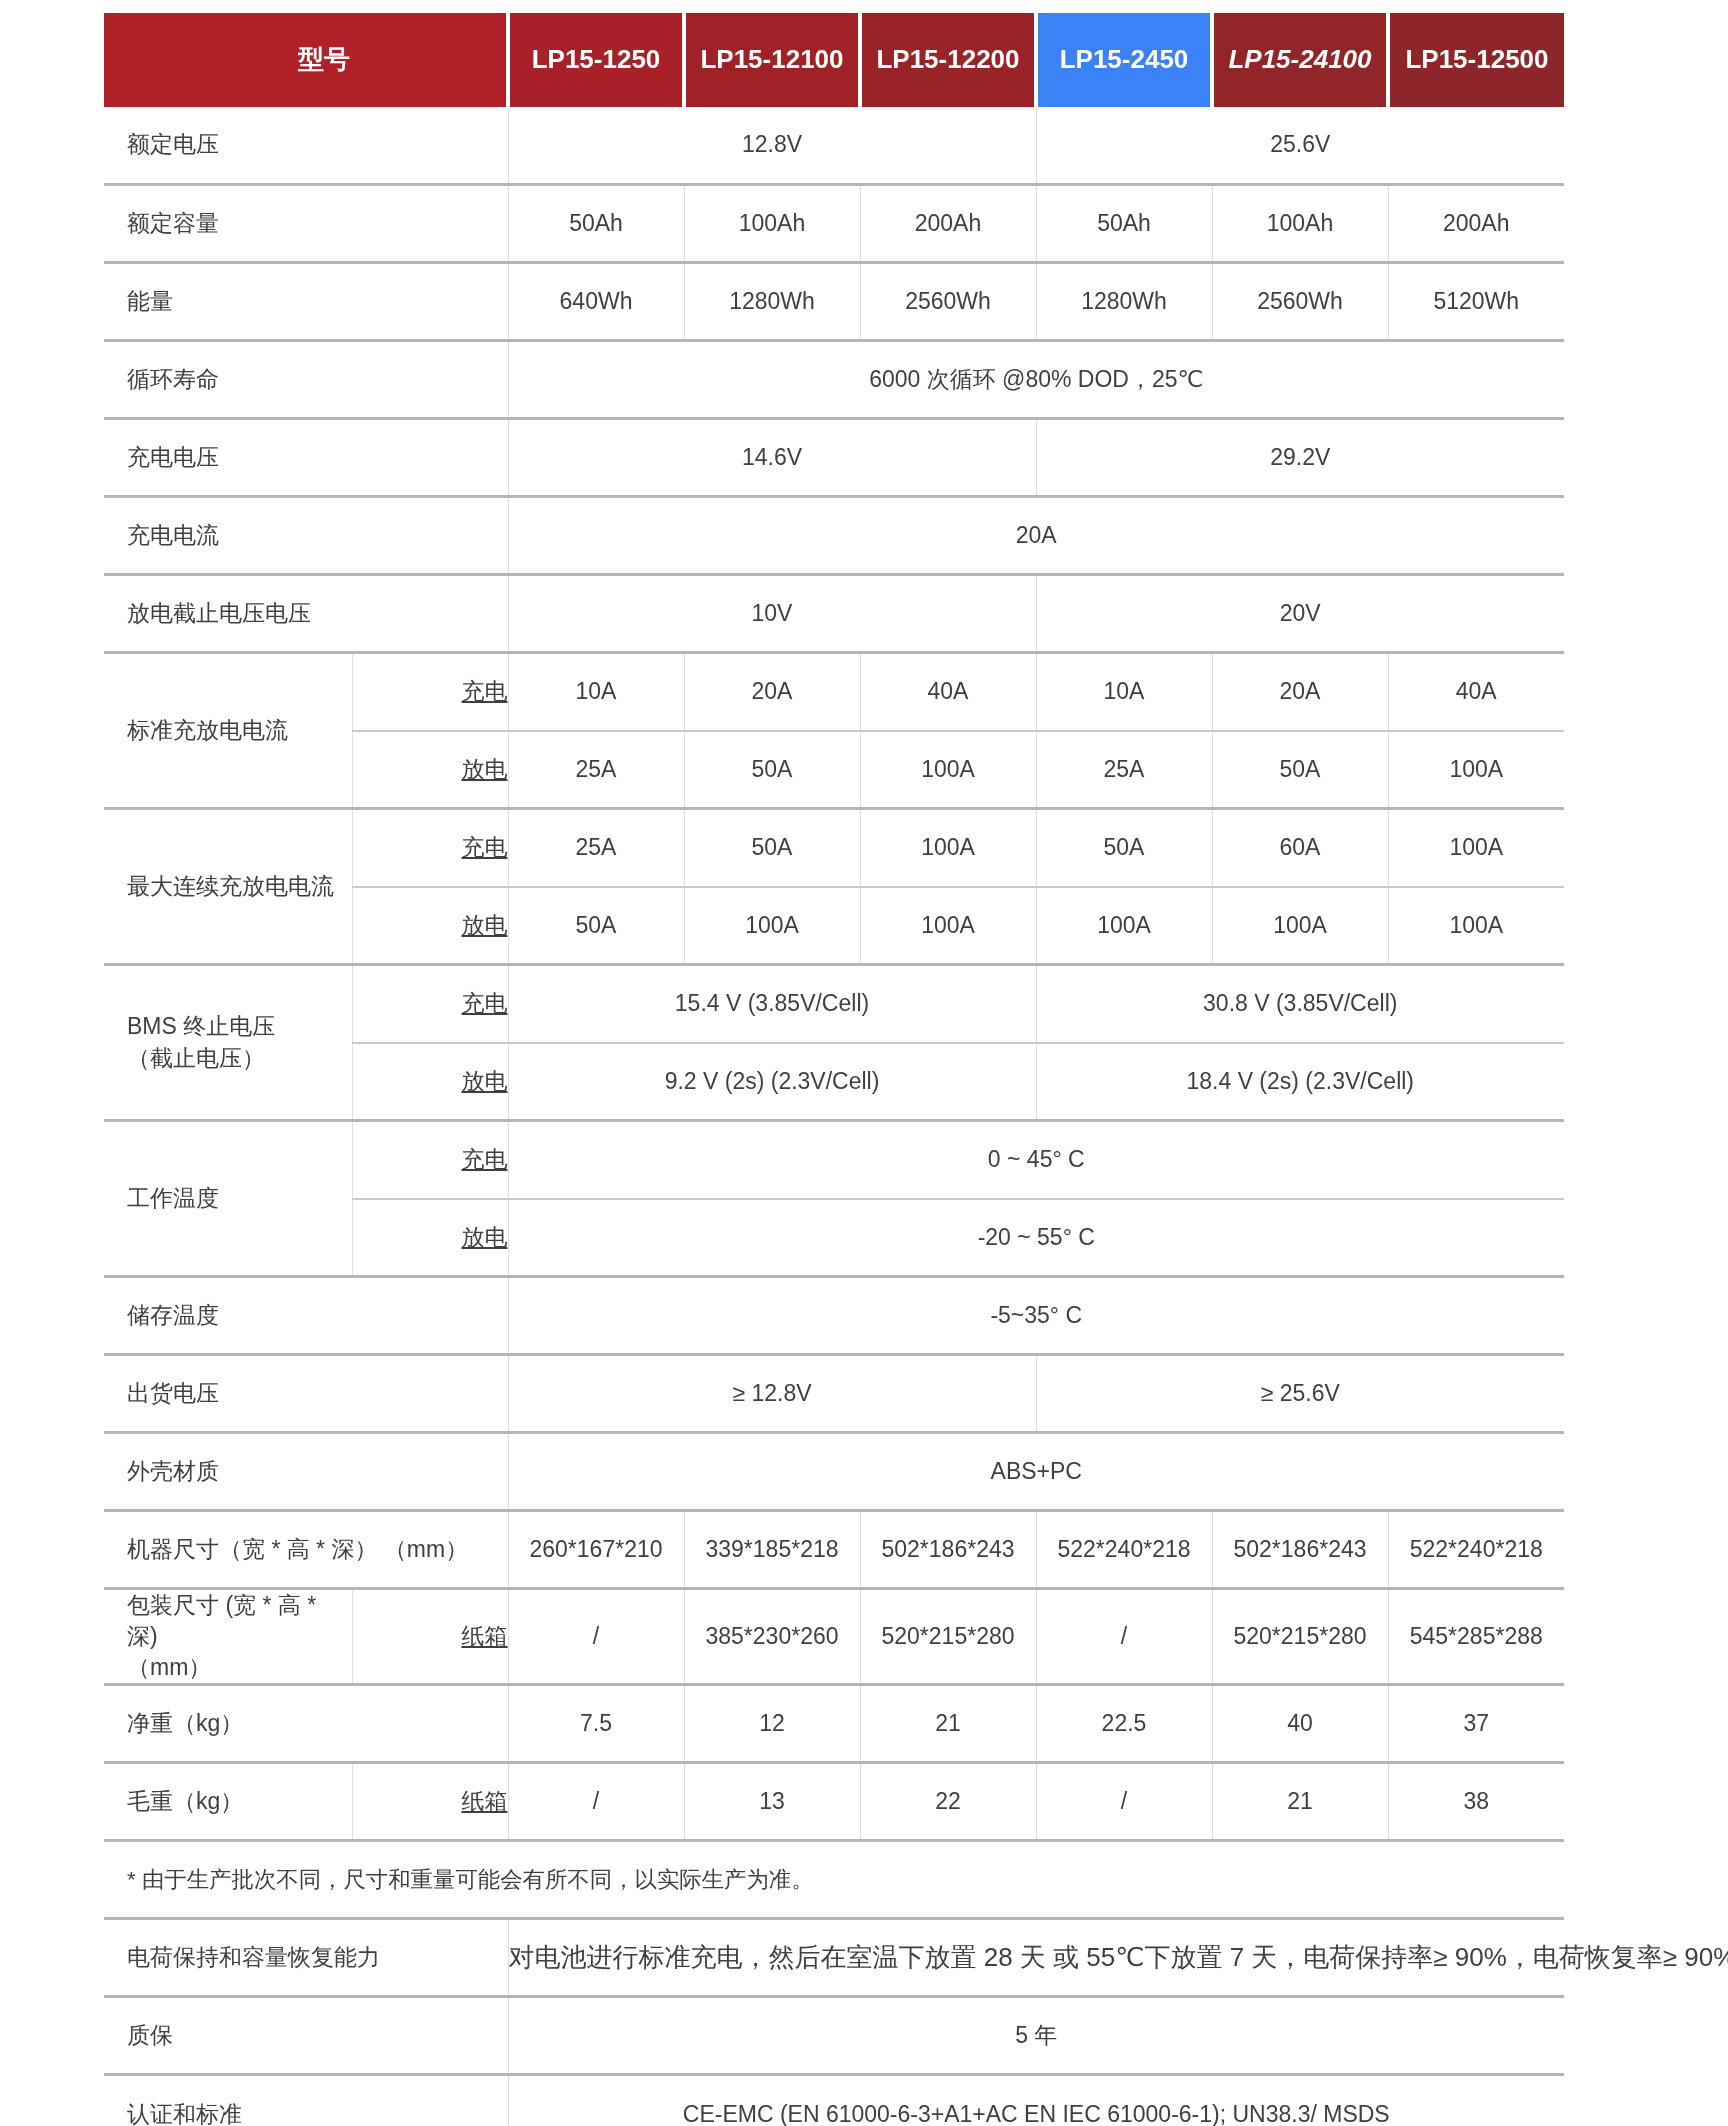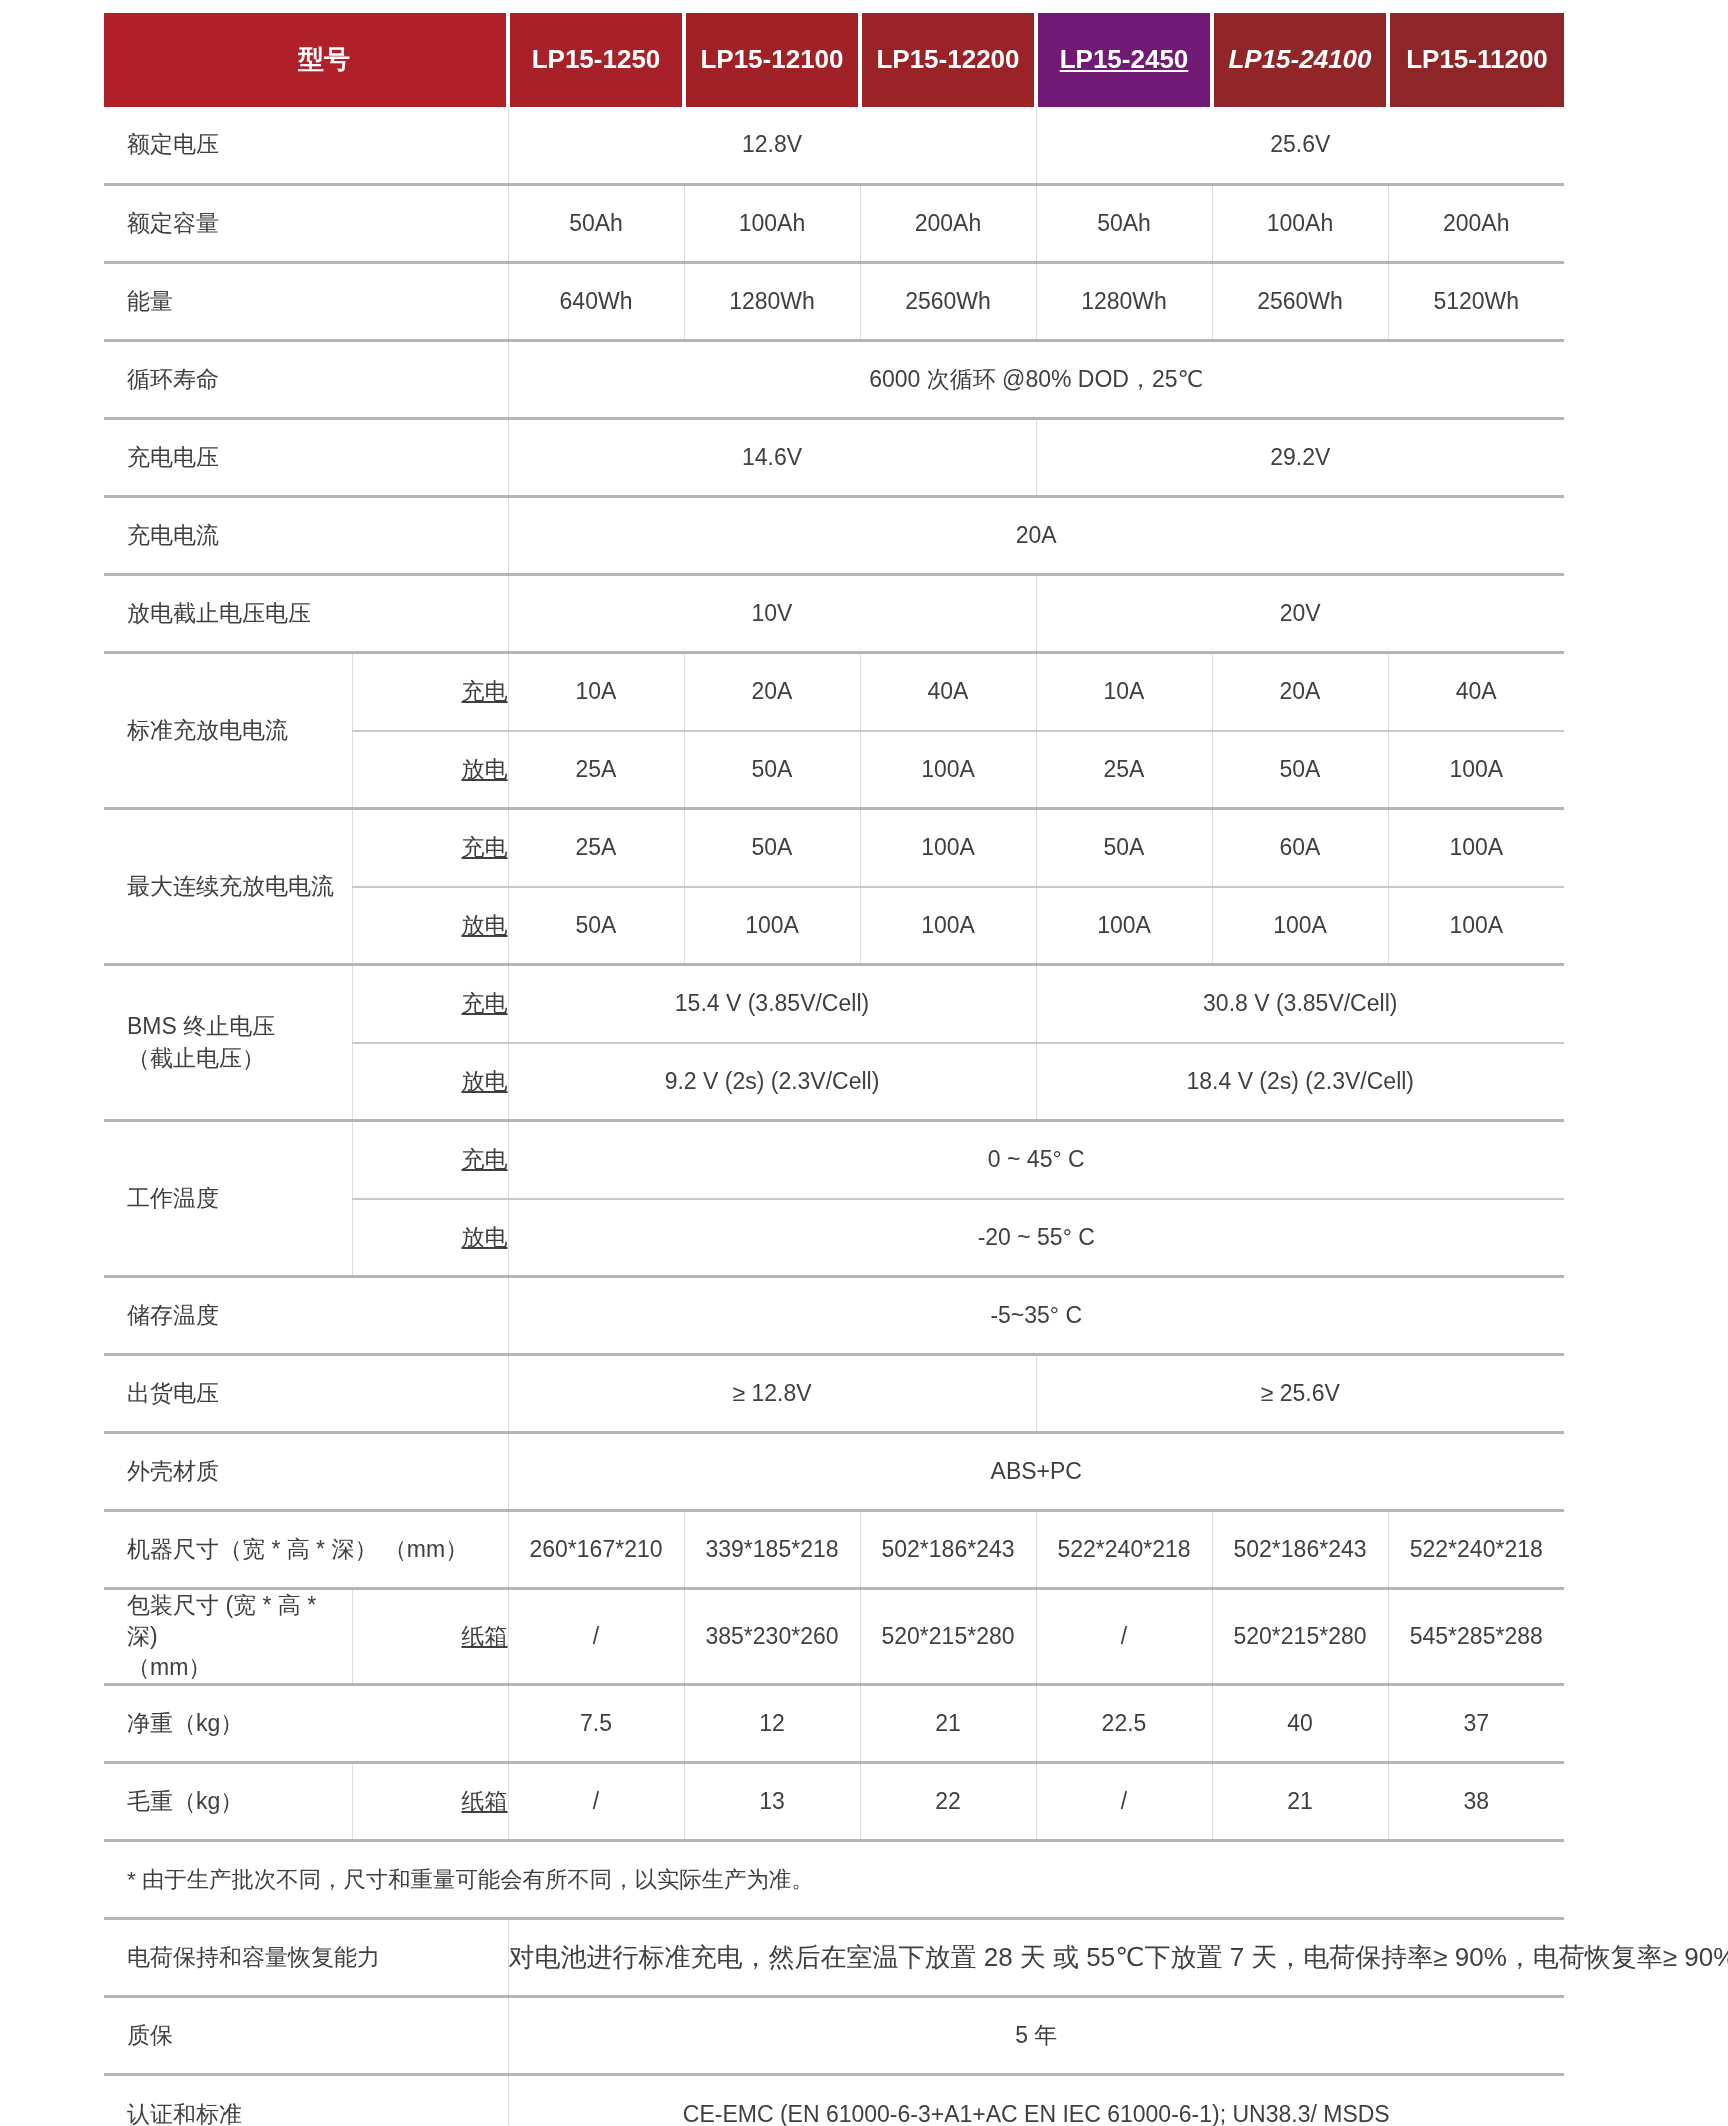--- a/index.html
+++ b/index.html
@@ -46,21 +46,21 @@
     color:var(--header-text);
     font-weight:700;
     font-size:26px;
     text-align:center;
   }
   tr.head th{background:var(--header-gradient-end);}
   tr.head th:nth-child(1){background:#b02028;text-align:center;padding-left:38px;}
   tr.head th:nth-child(2){background:#a82128;}
   tr.head th:nth-child(3){background:#a02227;}
   tr.head th:nth-child(4){background:#9a2327;}
-  tr.head th:nth-child(5){background:#701a75;text-decoration:underline;}
+  tr.head th:nth-child(5){background:#3b82f6;}
   tr.head th:nth-child(6){background:#912528;font-style:italic;}
   tr.head th:nth-child(7){background:#8e2629;}
   tr.head th + th{border-left:4.2px solid #ffffff;}
   
   td.lbl{text-align:left;padding-left:23px;line-height:1.35;}
   td.sub{text-align:right;border-left:1.7px solid var(--col-line);text-decoration:underline;}
   td.val{text-align:center;border-left:1.7px solid var(--col-line);}
   td.val.long{font-size:26px;white-space:nowrap;}
   
   tr.r > td{border-top:3.3px solid var(--row-line);}
@@ -87,21 +87,21 @@
   </colgroup>
 
   <tbody>
       <tr class="head">
     <th colspan="2">型号</th>
     <th>LP15-1250</th>
     <th>LP15-12100</th>
     <th>LP15-12200</th>
     <th>LP15-2450</th>
     <th>LP15-24100</th>
-    <th>LP15-11200</th>
+    <th>LP15-12500</th>
   </tr>
 
   <tr>
     <td class="lbl" colspan="2">额定电压</td>
     <td class="val" colspan="3">12.8V</td>
     <td class="val" colspan="3">25.6V</td>
   </tr>
 
   <tr class="r">
     <td class="lbl" colspan="2">额定容量</td>

